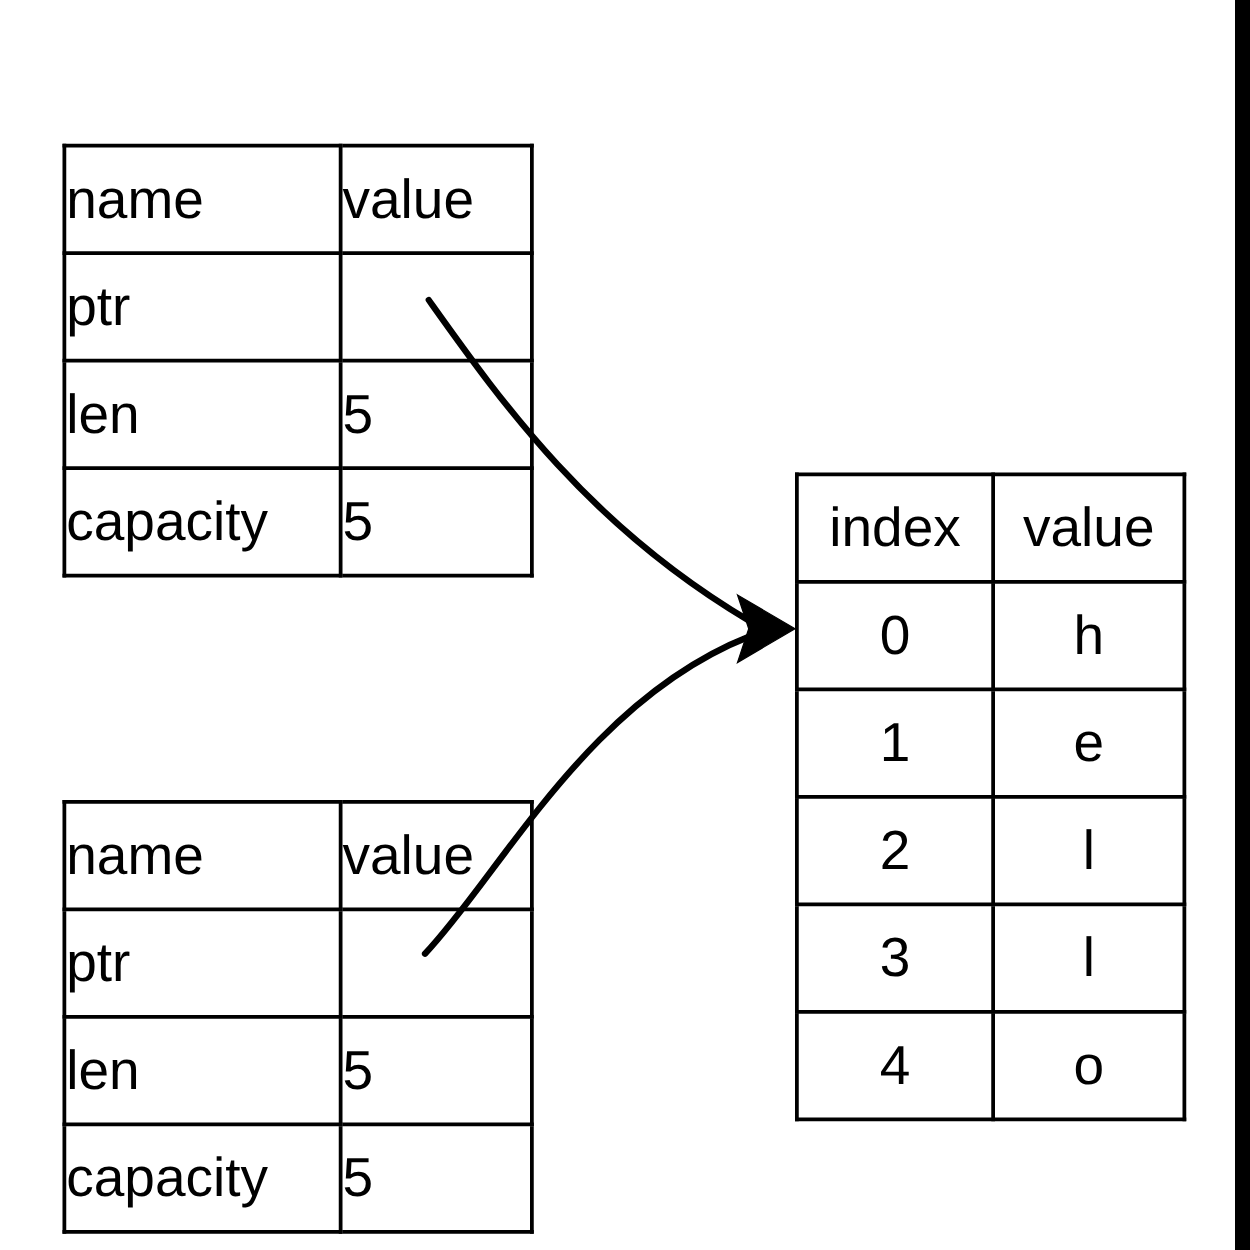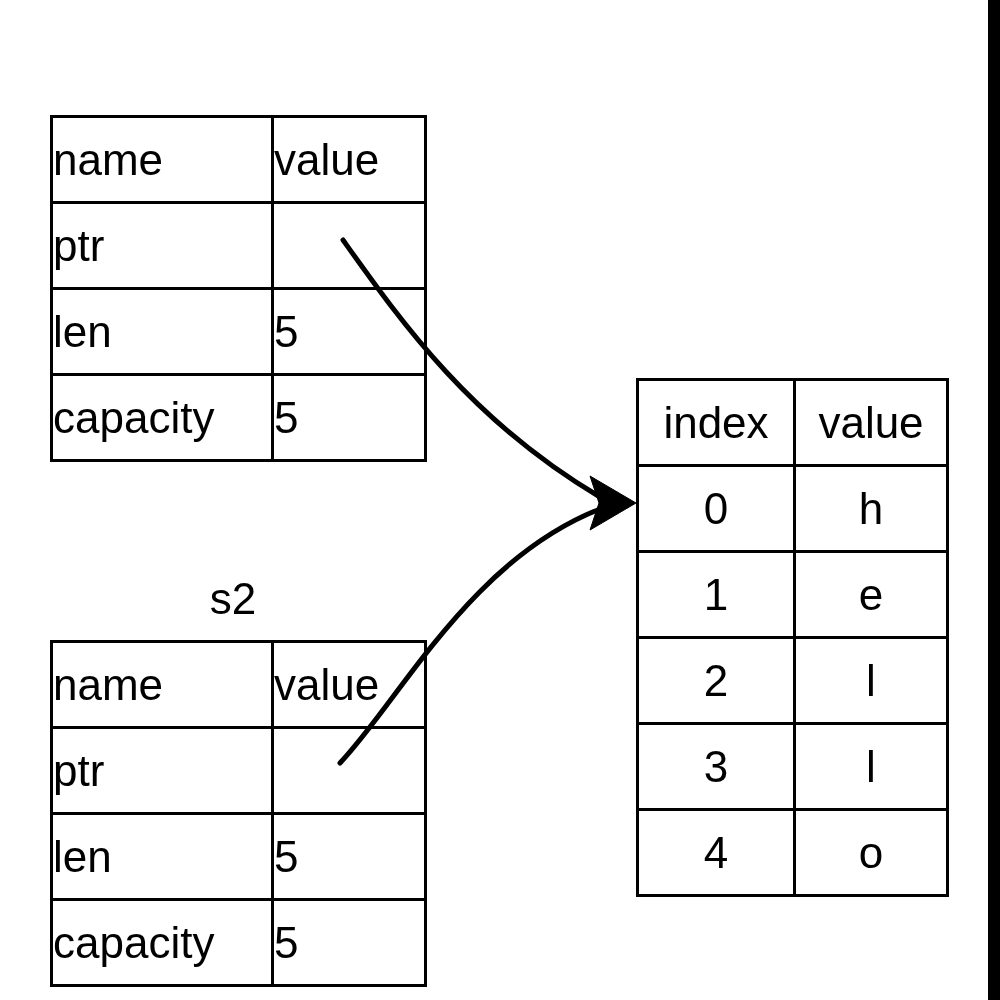--- a/index.html
+++ b/index.html
@@ -110,21 +110,20 @@
         <td class="col-name">len</td>
         <td class="col-value">5</td>
       </tr>
       <tr>
         <td class="col-name">capacity</td>
         <td class="col-value">5</td>
       </tr>
     </tbody>
   </table>
 
-  <div class="struct-title" style="left:163px; top:577px; width:140px;">s2</div>
 
   <table class="struct-table" style="left:50px; top:640px;">
     <tbody>
       <tr>
         <td class="col-name">name</td>
         <td class="col-value">value</td>
       </tr>
       <tr>
         <td class="col-name">ptr</td>
         <td class="col-value"></td>

